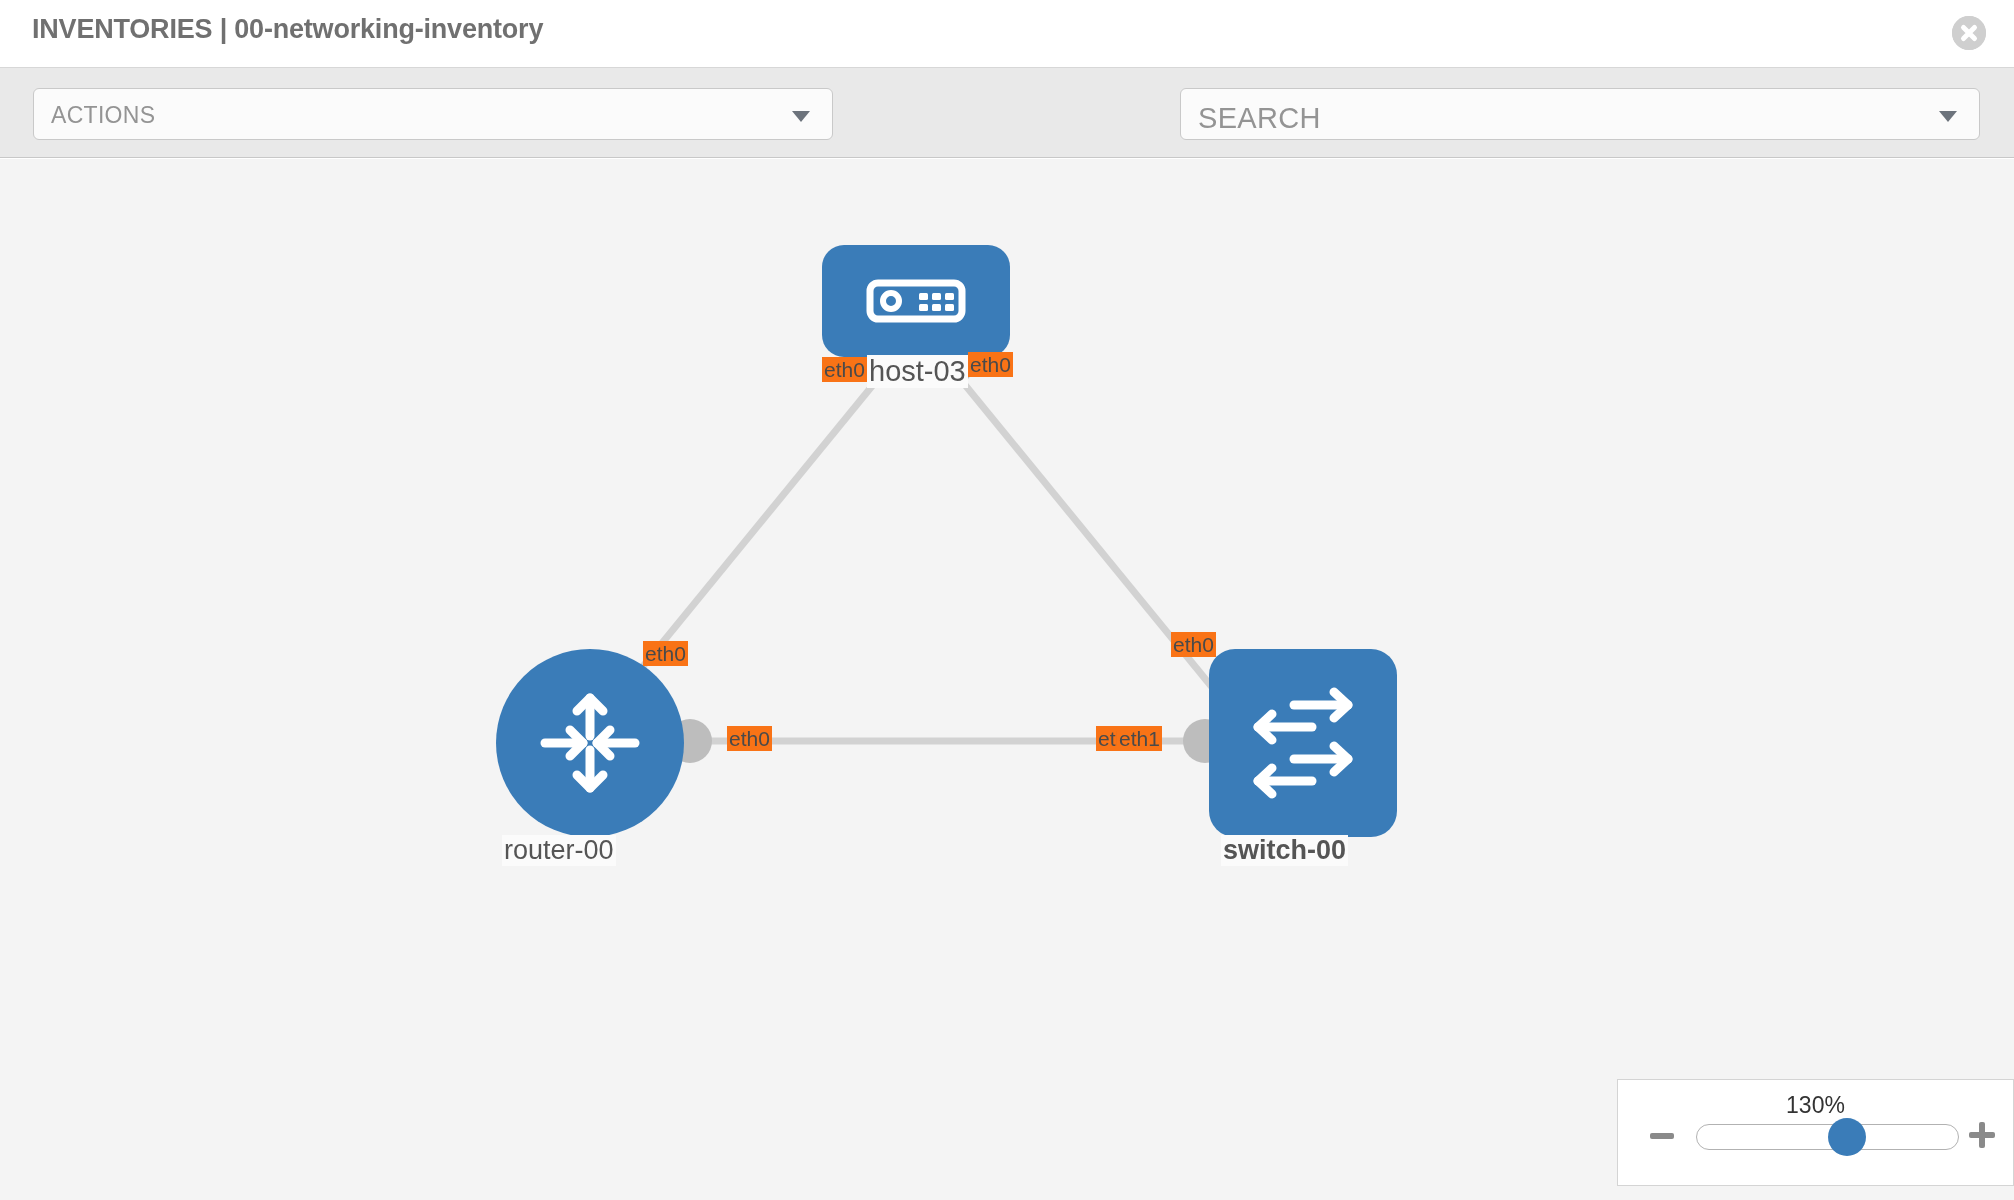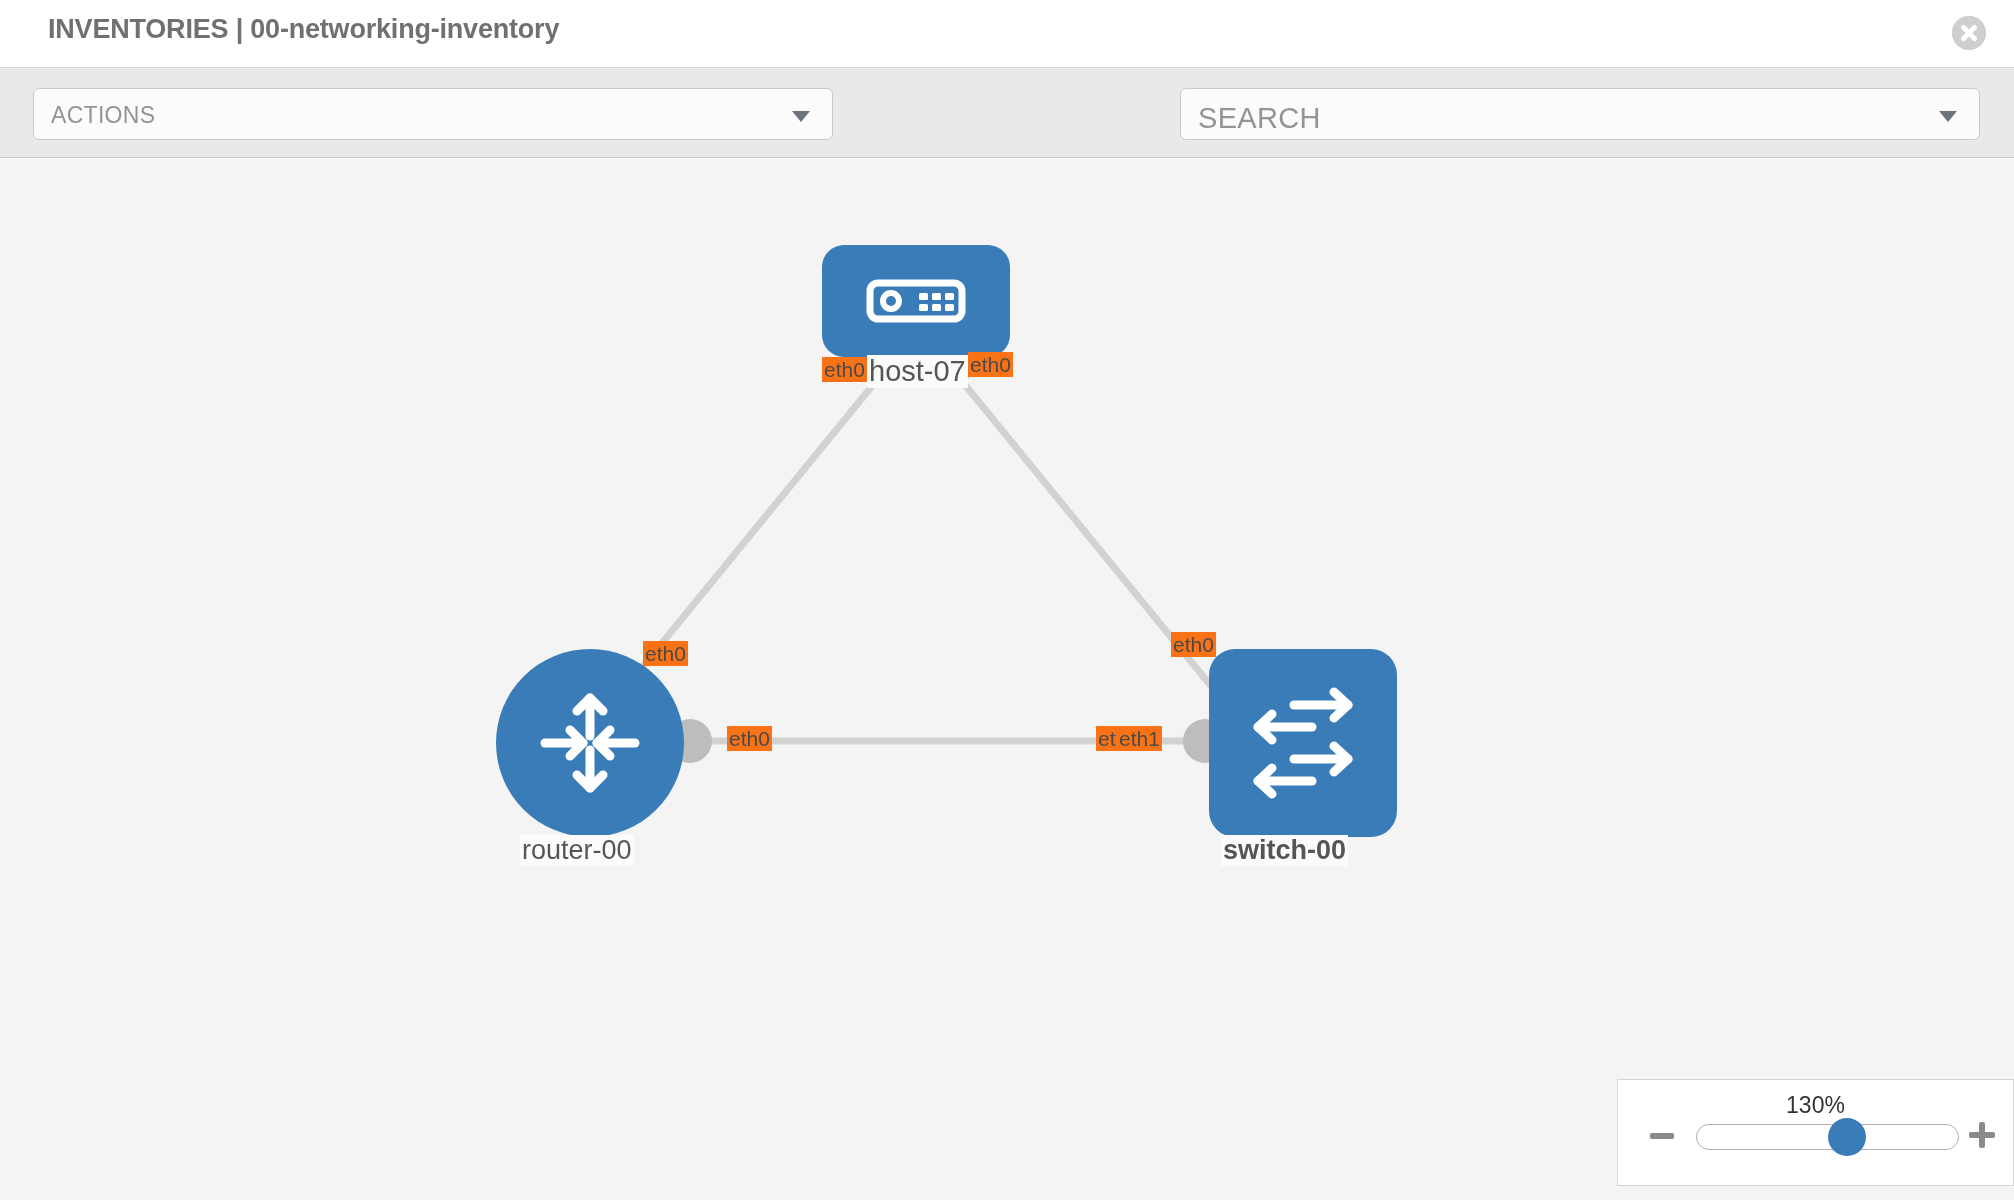--- a/index.html
+++ b/index.html
@@ -20,21 +20,20 @@
     border-bottom: 1px solid #d7d7d7;
   }
   .header-title {
     position: absolute;
     left: 32px; top: 14px;
     font-size: 27px;
     font-weight: bold;
     color: #707070;
     letter-spacing: -0.2px;
     white-space: nowrap;
-    margin-left: 16px;
   }
   .close-btn {
     position: absolute;
     right: 28px; top: 16px;
     width: 34px; height: 34px;
     border-radius: 50%;
     background: #cfcfcf;
     cursor: pointer;
   }
   .close-btn svg { display: block; }
@@ -273,21 +272,21 @@
         <g fill="#ffffff">
           <rect x="53" y="18" width="9" height="7" rx="1.5"></rect>
           <rect x="66" y="18" width="9" height="7" rx="1.5"></rect>
           <rect x="79" y="18" width="9" height="7" rx="1.5"></rect>
           <rect x="53" y="29" width="9" height="7" rx="1.5"></rect>
           <rect x="66" y="29" width="9" height="7" rx="1.5"></rect>
           <rect x="79" y="29" width="9" height="7" rx="1.5"></rect>
         </g>
       </svg>
     </div>
-    <div class="node-label" style="left:45px; top:110px; font-size:29px;">host-07</div>
+    <div class="node-label" style="left:45px; top:110px; font-size:29px;">host-03</div>
   </div>
 
   <div class="node node-router" style="left:496px; top:490px;">
     <div class="node-shape">
       <svg width="110" height="110" viewBox="0 0 110 110">
         <g stroke="#ffffff" stroke-width="9" stroke-linecap="round" stroke-linejoin="round" fill="none">
 
           <line x1="55" y1="48" x2="55" y2="10"></line>
           <polyline points="42,23 55,10 68,23"></polyline>
 
@@ -295,21 +294,21 @@
           <polyline points="42,87 55,100 68,87"></polyline>
 
           <line x1="10" y1="55" x2="48" y2="55"></line>
           <polyline points="35,42 48,55 35,68"></polyline>
 
           <line x1="100" y1="55" x2="62" y2="55"></line>
           <polyline points="75,42 62,55 75,68"></polyline>
         </g>
       </svg>
     </div>
-    <div class="node-label" style="left:24px; top:186px;">router-00</div>
+    <div class="node-label" style="left:6px; top:186px;">router-00</div>
   </div>
 
   <div class="node node-switch" style="left:1209px; top:490px;">
     <div class="node-shape">
       <svg width="118" height="112" viewBox="0 0 118 112">
         <g stroke="#ffffff" stroke-width="9" stroke-linecap="round" stroke-linejoin="round" fill="none">
 
           <line x1="50" y1="18" x2="104" y2="18"></line>
           <polyline points="90,5 104,18 90,31"></polyline>
 

